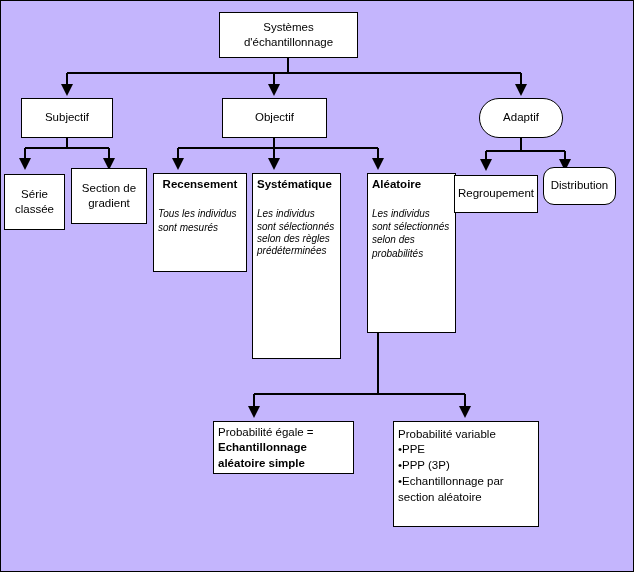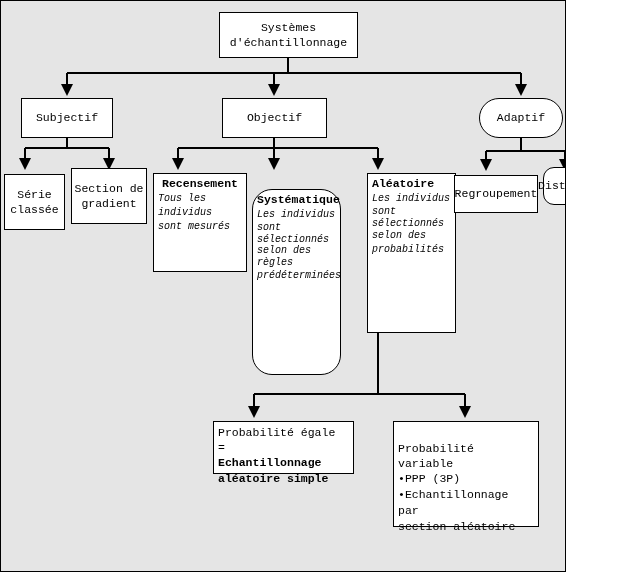--- a/index.html
+++ b/index.html
@@ -2,27 +2,27 @@
 <html><head>
 <meta charset="utf-8">
 <style>
   html, body {
     margin: 0;
     padding: 0;
     background: #ffffff;
   }
   #canvas {
     position: relative;
-    width: 566px;
+    width: 634px;
     height: 572px;
-    background: #e5e5e5;
+    background: #c4b5fd;
     border: 1px solid #000000;
     box-sizing: border-box;
     overflow: hidden;
-    font-family: Liberation Mono, monospace;
+    font-family: Liberation Sans, sans-serif;
     color: #000000;
   }
   .node {
     position: absolute;
     border: 1px solid #000000;
     background: #ffffff;
     box-sizing: border-box;
     z-index: 2;
   }
   .center-node {
@@ -43,21 +43,21 @@
   .title-line {
     font-size: 11.5px;
   }
   .plain {
     font-size: 11.5px;
   }
   .hdr-bold {
     font-weight: bold;
     font-size: 11.5px;
     line-height: 1.25;
-    margin-bottom: 1px;
+    margin-bottom: 16px;
   }
   .ital {
     font-style: italic;
     font-size: 10px;
     line-height: 1.38;
   }
   .ital.tight {
     line-height: 1.16;
   }
   .bold-line {
@@ -162,21 +162,21 @@
     <span class="ln title-line">Section de</span>
     <span class="ln title-line">gradient</span>
   </div>
 
   <div class="node text-node" style="left:152px; top:172px; width:94px; height:99px;">
     <span class="ln hdr-bold" style="text-align:center;">Recensement</span>
     <span class="ln ital">Tous les individus</span>
     <span class="ln ital">sont mesurés</span>
   </div>
 
-  <div class="node text-node" style="left:251px; top:188px; width:89px; height:186px;border-radius:20px;">
+  <div class="node text-node" style="left:251px; top:172px; width:89px; height:186px;">
     <span class="ln hdr-bold">Systématique</span>
     <span class="ln ital">Les individus</span>
     <span class="ln ital tight">sont sélectionnés</span>
     <span class="ln ital tight">selon des règles</span>
     <span class="ln ital">prédéterminées</span>
   </div>
 
   <div class="node text-node" style="left:366px; top:172px; width:89px; height:160px;">
     <span class="ln hdr-bold">Aléatoire</span>
     <span class="ln ital">Les individus</span>
@@ -192,20 +192,21 @@
   <div class="node center-node" style="left:542px; top:166px; width:73px; height:38px;border-radius:11px;">
     <span class="ln title-line">Distribution</span>
   </div>
 
   <div class="node text-node" style="left:212px; top:420px; width:141px; height:53px; ">
     <span class="ln plain">Probabilité égale =</span>
     <span class="ln bold-line">Echantillonnage</span>
     <span class="ln bold-line">aléatoire simple</span>
   </div>
 
-  <div class="node text-node" style="left:392px; top:420px; width:146px; height:106px; padding-top:19px;">
+  <div class="node text-node" style="left:392px; top:420px; width:146px; height:106px; padding-top:5px;">
     <span class="ln plain">Probabilité variable</span>
+    <span class="ln bullet-line">•PPE</span>
     <span class="ln bullet-line">•PPP (3P)</span>
     <span class="ln bullet-line">•Echantillonnage par</span>
     <span class="ln bullet-line">section aléatoire</span>
   </div>
 
 </div>
 
 </body></html>

